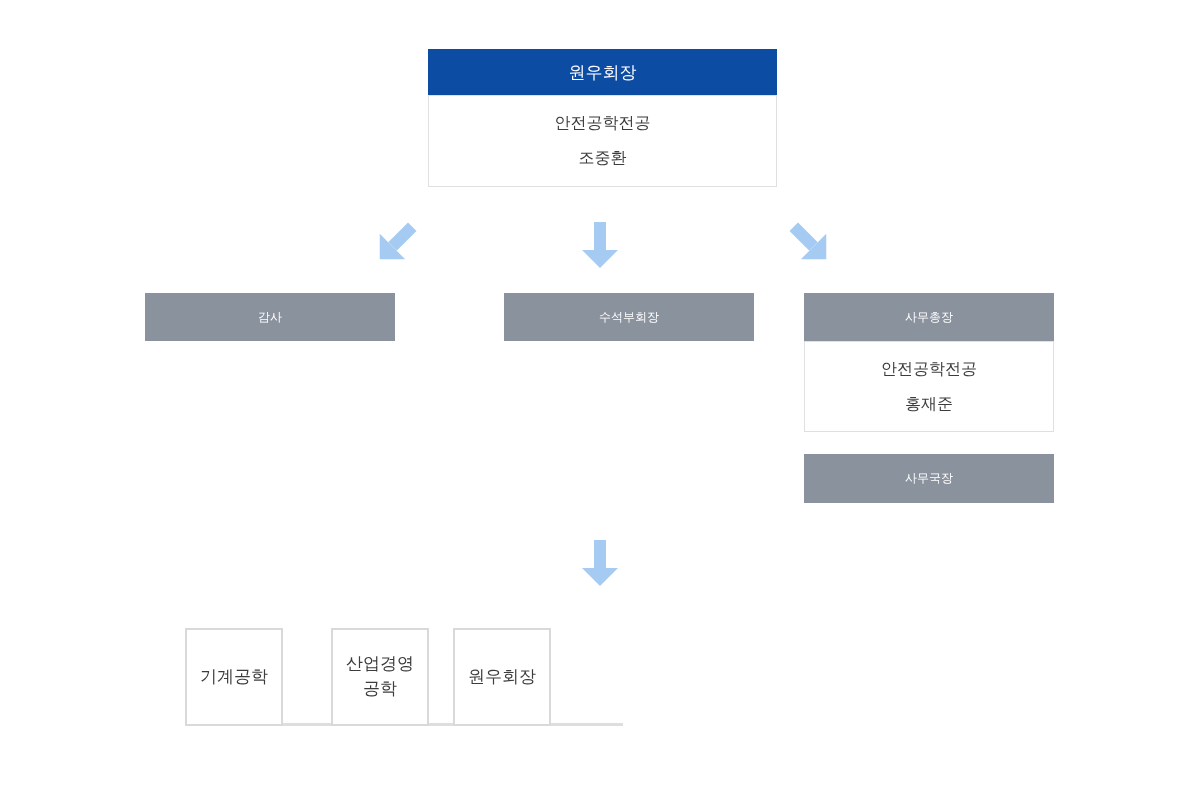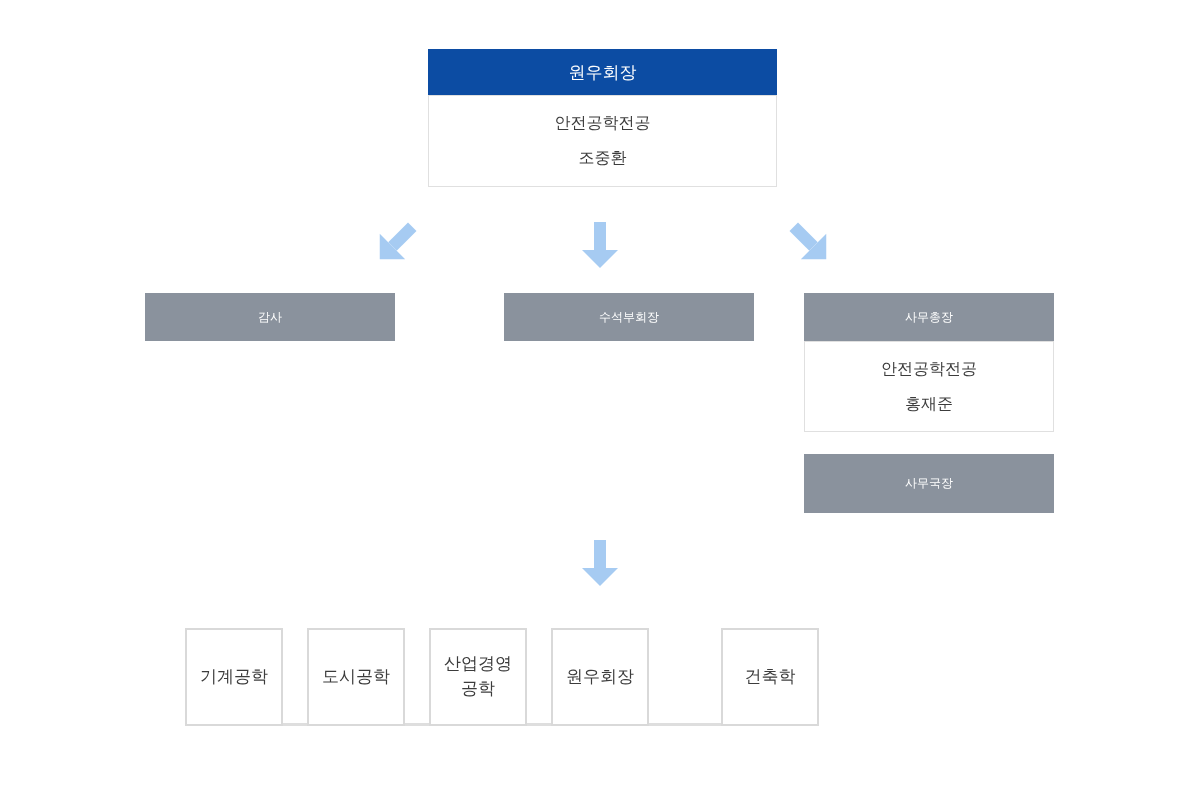--- a/index.html
+++ b/index.html
@@ -164,34 +164,32 @@
 
   <div class="bar-gray" style="left:145px; top:293px;">감사</div>
   <div class="bar-gray" style="left:474px; top:293px;margin-left:30px;">수석부회장</div>
   <div class="bar-gray" style="left:804px; top:293px;font-family:Liberation Mono, monospace;">사무총장</div>
 
   <div class="body-white sg-body">
     <span>안전공학전공</span>
     <span>홍재준</span>
   </div>
 
-  <div class="bar-gray" style="left:804px; top:454px; height:59px;">사무국장</div>
+  <div class="bar-gray" style="left:804px; top:454px; height:49px;">사무국장</div>
 
   <div class="arrow arrow-4">
     <div class="shaft"></div>
     <div class="head"></div>
   </div>
 
   <div class="dept-row">
     <div class="dept-box">기계공학</div>
     <div class="dept-connector"></div>
-    <div class="dept-box">도시공학</div>
     <div class="dept-connector"></div>
     <div class="dept-box">산업경영공학</div>
     <div class="dept-connector"></div>
     <div class="dept-box">원우회장</div>
     <div class="dept-connector"></div>
     <div class="dept-connector"></div>
     <div class="dept-connector"></div>
-    <div class="dept-box">건축학</div>
   </div>
 
 </div>
 
 </body></html>

